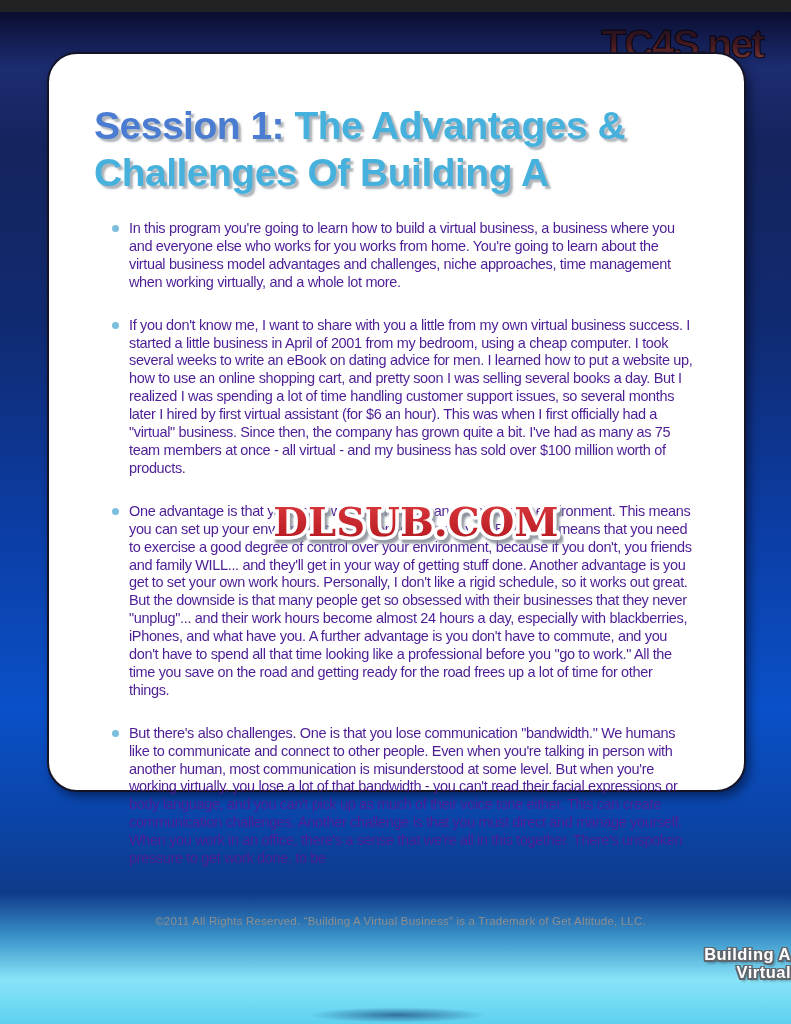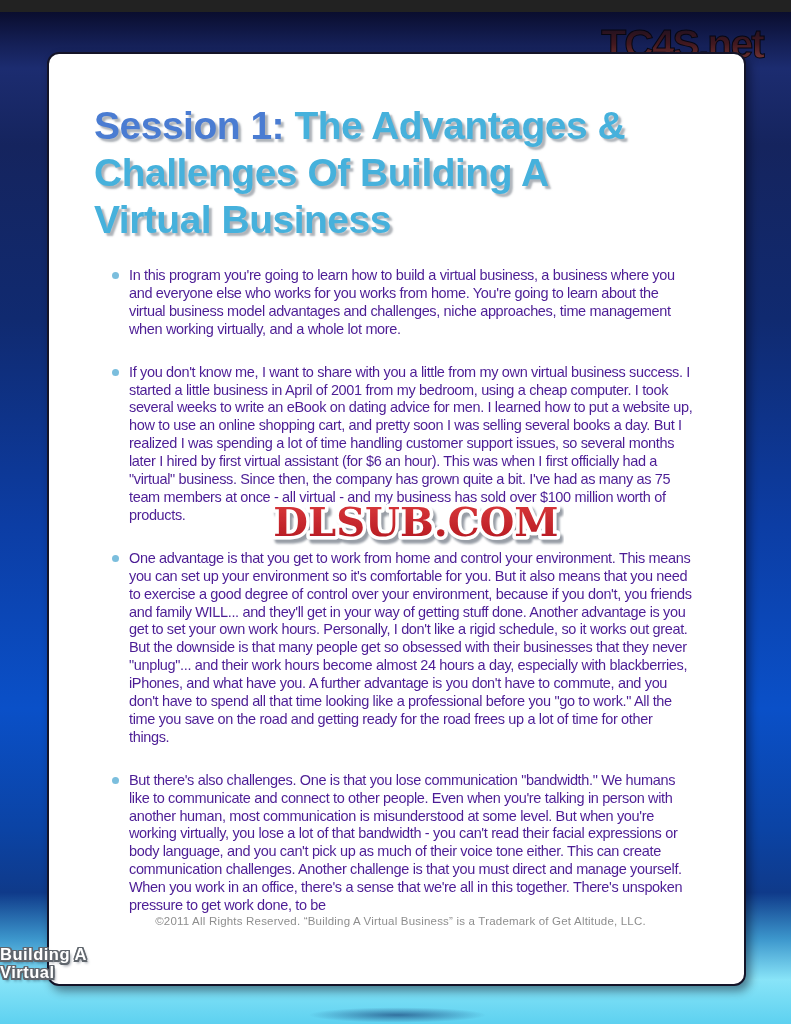--- a/index.html
+++ b/index.html
@@ -10,24 +10,24 @@
     overflow:hidden;
     font-family:"Liberation Sans",sans-serif;
     background:linear-gradient(180deg,
       #0a0d2e 0%, #141f55 3%, #1c2c70 5.5%, #15245e 13%,
       #102a70 30%, #0c3da4 50%, #0a50c8 68%, #0b43a4 80%,
       #0f3a8a 86%, #3c96cc 90.5%, #88e4f8 94.5%, #52ccee 100%);
   }
 
   
   .card{
-    position:absolute;left:47px;top:40px;width:699px;height:934px;
+    position:absolute;left:47px;top:40px;width:699px;height:740px;
     background:#ffffff;
     border:2px solid #141428;
-    border-radius:12px;
+    border-radius:30px;
     box-shadow:4px 5px 10px rgba(0,0,15,.45);
     box-sizing:border-box;
   }
 
   
   .title{
     margin:48px 40px 0 45px;
     font-size:39px;font-weight:bold;line-height:47px;
     letter-spacing:-0.5px;
     text-shadow:3px 3px 2px rgba(120,128,138,.6);
@@ -56,21 +56,21 @@
 
   
   .wm-top{position:absolute;top:4px;right:2px;width:214px;height:56px;opacity:.95;}
   .wm-center{position:absolute;left:268px;top:478px;width:296px;height:64px;text-align:right;}
   .wm-bottom{position:absolute;right:0px;top:1014px;width:322px;height:50px;}
   .wm-top,.wm-center,.wm-bottom{pointer-events:none;}
 
   
   .logo{
     position:absolute;left:0;right:0;top:933px;
-    text-align:left;
+    text-align:right;
     font-weight:bold;font-size:16.5px;line-height:18px;letter-spacing:.5px;
     color:#ffffff;
     text-shadow:
       -1.5px -1.5px 0 #60666d, 1.5px -1.5px 0 #60666d,
       -1.5px 1.5px 0 #60666d, 1.5px 1.5px 0 #60666d,
       0 -1.5px 0 #60666d, 0 1.5px 0 #60666d,
       -1.5px 0 0 #60666d, 1.5px 0 0 #60666d,
       2px 3px 3px rgba(15,25,45,.55);
   }
   .logo-shadow{
@@ -94,21 +94,20 @@
       </defs>
       <text x="107" y="42" text-anchor="middle" font-family="Liberation Sans, sans-serif" font-size="41" font-weight="bold" letter-spacing="-2" fill="url(#gTop)" stroke="#06060f" stroke-width="1">TC4S.net</text>
     </svg>
   </div>
 
   <div class="card">
 
     <h1 class="title">
       <span><span class="t-blue">Session 1:</span><span class="t-cyan"> The Advantages &amp;</span></span><br>
       <span class="t-cyan">Challenges Of Building A</span><br>
-      <span class="t-cyan">Virtual Business</span>
     </h1>
 
     <ul class="bullets">
       <li>
         <span class="dot"></span>
         <span>In this program you're going to learn how to build a virtual business, a business where you and everyone else who works for you works from home. You're going to learn about the virtual business model advantages and challenges, niche approaches, time management when working virtually, and a whole lot more.</span>
       </li>
       <li>
         <span class="dot"></span>
         <span>If you don't know me, I want to share with you a little from my own virtual business success. I started a little business in April of 2001 from my bedroom, using a cheap computer. I took several weeks to write an eBook on dating advice for men. I learned how to put a website up, how to use an online shopping cart, and pretty soon I was selling several books a day. But I realized I was spending a lot of time handling customer support issues, so several months later I hired by first virtual assistant (for $6 an hour). This was when I first officially had a "virtual" business. Since then, the company has grown quite a bit. I've had as many as 75 team members at once - all virtual - and my business has sold over $100 million worth of products.</span>

